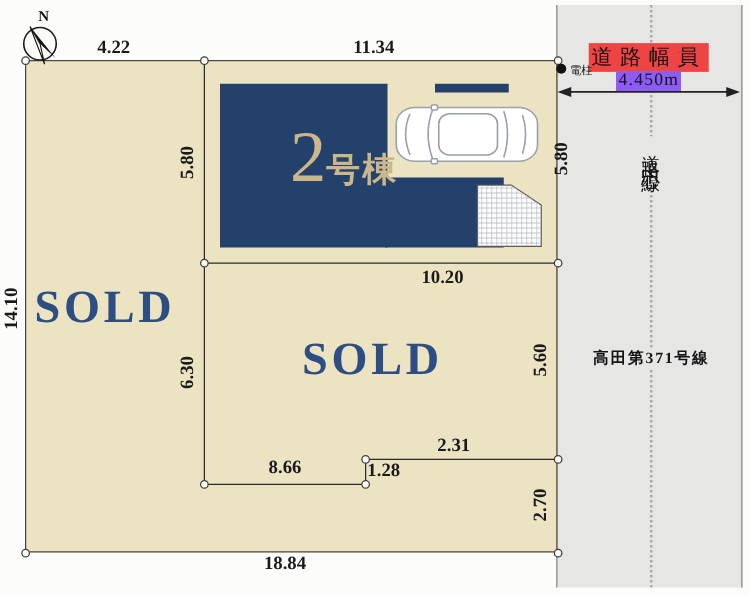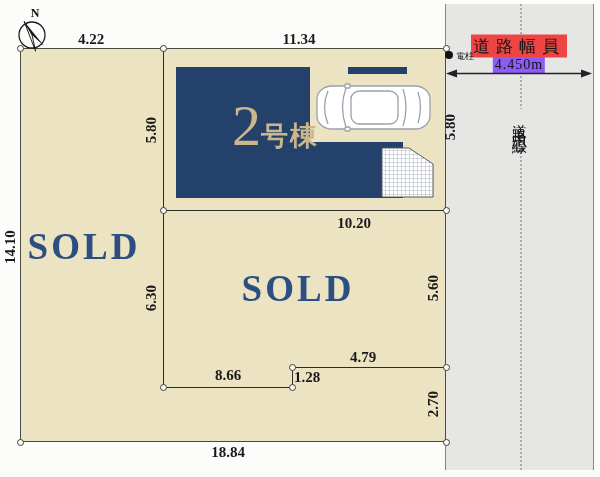--- a/index.html
+++ b/index.html
@@ -96,21 +96,21 @@
   <div class="abs marker" style="left:446px;top:442px;"></div>
 
   <span class="abs dim" style="left:91px;top:39px;">4.22</span>
   <span class="abs dim" style="left:299px;top:39px;">11.34</span>
   <span class="abs dim v" style="left:10px;top:247px;">14.10</span>
   <span class="abs dim v" style="left:151px;top:130px;">5.80</span>
   <span class="abs dim v" style="left:450px;top:127px;">5.80</span>
   <span class="abs dim" style="left:312px;top:223px;margin-left:42px;">10.20</span>
   <span class="abs dim v" style="left:151px;top:298px;">6.30</span>
   <span class="abs dim v" style="left:433px;top:288px;">5.60</span>
-  <span class="abs dim" style="left:363px;top:357px;">4.79</span>
+  <span class="abs dim" style="left:363px;top:357px;">2.31</span>
   <span class="abs dim" style="left:228px;top:375px;">8.66</span>
   <span class="abs dim" style="left:307px;top:377px;">1.28</span>
   <span class="abs dim v" style="left:433px;top:404px;">2.70</span>
   <span class="abs dim" style="left:228px;top:452px;">18.84</span>
 
   <span class="abs sold" style="left:84px;top:246px;">SOLD</span>
   <span class="abs sold" style="left:298px;top:288px;">SOLD</span>
 
   <div class="abs bldg-label" style="left:189px;top:97px;">
     <span class="num">2</span><span class="suffix">号棟</span>
@@ -123,20 +123,21 @@
     <line x1="4" y1="6.5" x2="144" y2="6.5" stroke="#222" stroke-width="1.4"></line>
     <polygon points="1,6.5 12,2.5 12,10.5" fill="#222"></polygon>
     <polygon points="147,6.5 136,2.5 136,10.5" fill="#222"></polygon>
   </svg>
 
   <div class="abs pole-dot" style="left:445px;top:51px;"></div>
   <span class="abs pole-label" style="left:456px;top:50px;">電柱</span>
 
   <span class="abs road-vtext" style="left:519px;top:109px;">道路中心線</span>
 
+  <span class="abs law" style="left:521px;top:287px;">高田第371号線</span>
 
   <svg class="abs" style="left:10px;top:5px;" width="46" height="50" viewBox="0 0 46 50">
     <text x="25" y="12" font-size="12" font-weight="bold" font-family="Liberation Serif, serif" fill="#111" text-anchor="middle">N</text>
     <circle cx="22" cy="30" r="13" fill="none" stroke="#1d1d1d" stroke-width="1.3"></circle>
     <g transform="rotate(-30 22 30)">
       <polygon points="22,14 27,46 22,30" fill="#141414"></polygon>
       <polygon points="22,14 17,46 22,30" fill="#fcfcfa" stroke="#141414" stroke-width="0.9"></polygon>
     </g>
   </svg>
 

